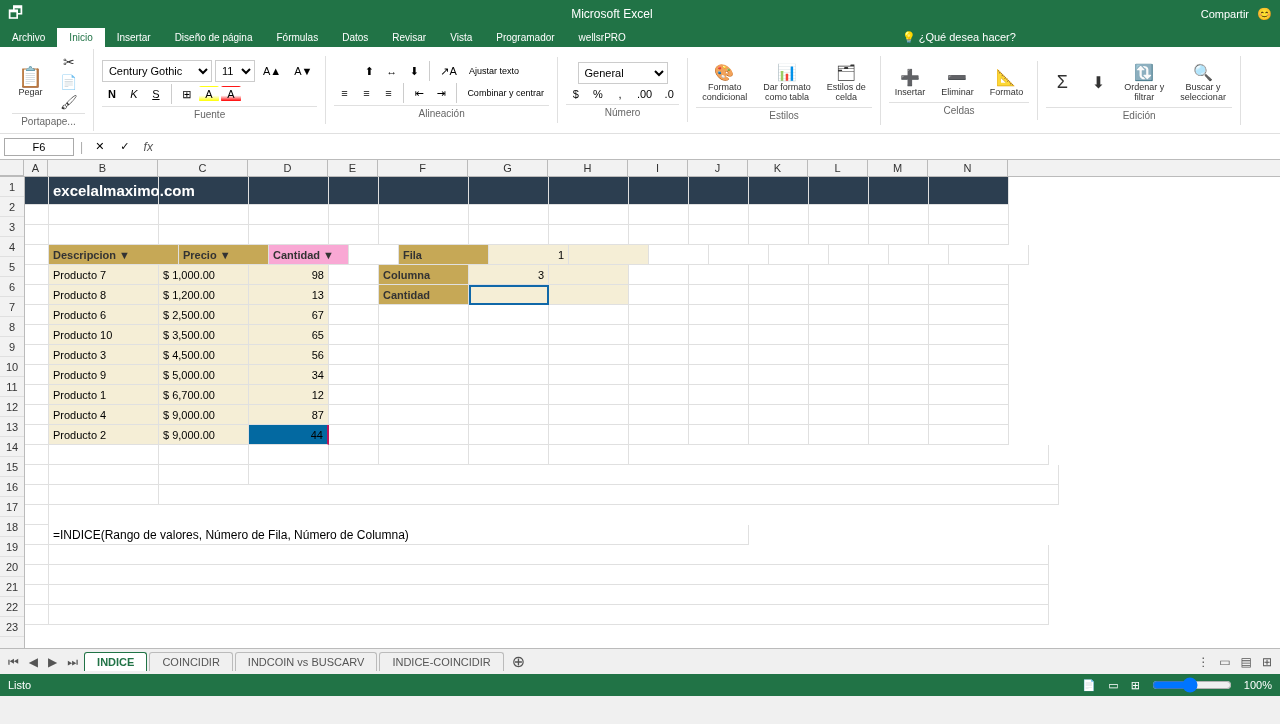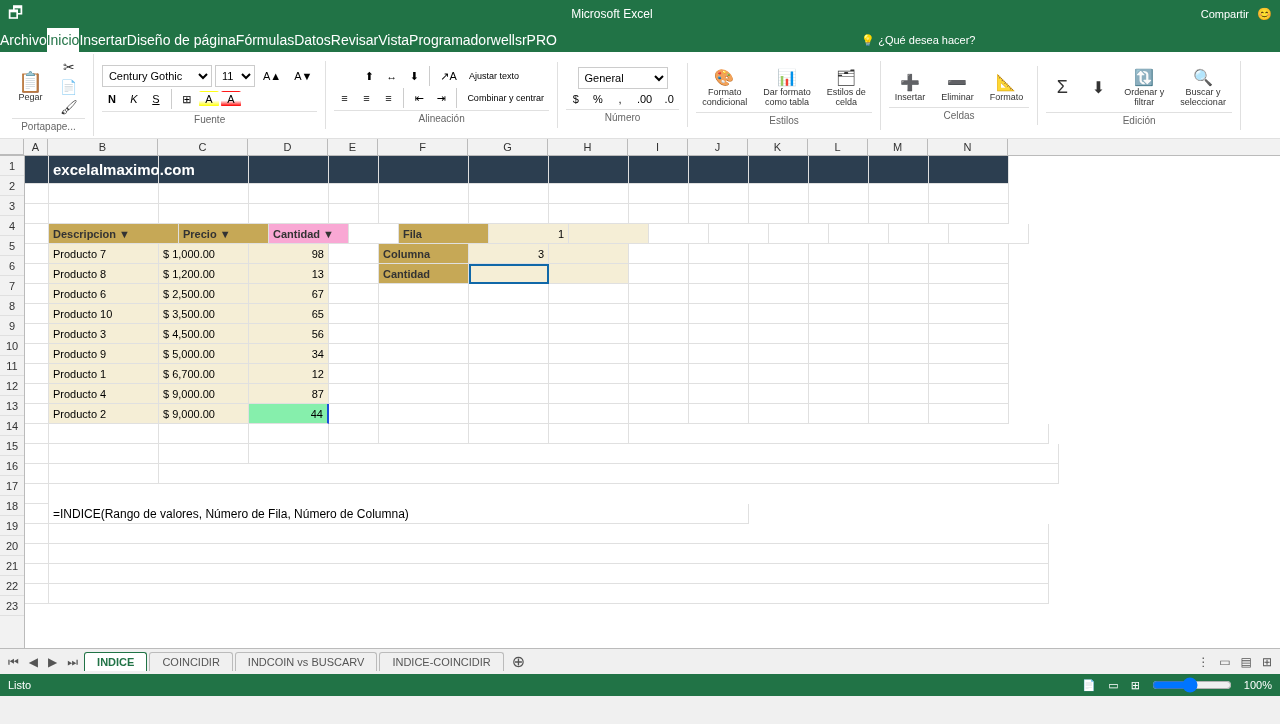--- a/index.html
+++ b/index.html
@@ -11,23 +11,23 @@
       color: white;
       height: 28px;
       display: flex;
       align-items: center;
       justify-content: space-between;
       padding: 0 8px;
       font-size: 12px;
     }
     #ribbon-tabs { display: flex; background: #217346; }
     .ribbon-tab {
-      padding: 4px 0;
+      padding: 4px 12px;
       color: white;
-      font-size: 14px;
+      font-size: 10px;
       cursor: pointer;
       border: none;
       background: transparent;
     }
     .ribbon-tab.active { background: #fff; color: #217346; }
     .ribbon-group {
       display: flex;
       flex-direction: column;
       align-items: center;
       padding: 4px 8px;
@@ -359,20 +359,28 @@
         <button class="ribbon-btn" style="font-size:9px;max-width:60px;">
           <span style="font-size:16px;">🔍</span>
           <span style="font-size:9px;white-space:pre-line;">Buscar y
 seleccionar</span>
         </button>
       </div>
       <div class="ribbon-group-label">Edición</div>
     </div>
   </div>
 
+  <div id="formula-bar">
+    <input id="cell-ref-box" value="F6" style="">
+    <span style="color:#aaa;margin:0 2px;">|</span>
+    <button class="tb-btn">✕</button>
+    <button class="tb-btn">✓</button>
+    <span style="font-style:italic;color:#555;padding:0 4px;">fx</span>
+    <input id="formula-input" value="" style="flex: 1 1 0%; border: none; outline: none; font-size: 12px;">
+  </div>
 
   <div id="spreadsheet">
 
     <div id="col-headers">
       <div class="col-corner" style="width:24px;border-right:1px solid #bbb;"></div>
       <div class="col-header" style="width:24px;font-size:11px;">A</div>
       <div class="col-header" style="width:110px;">B</div>
       <div class="col-header" style="width:90px;">C</div>
       <div class="col-header" style="width:80px;">D</div>
       <div class="col-header" style="width:50px;">E</div>
@@ -619,21 +627,21 @@
           <div class="cell" style="width:60px;"></div>
           <div class="cell" style="width:60px;"></div>
           <div class="cell" style="width:60px;"></div>
           <div class="cell" style="width:80px;"></div>
         </div>
 
         <div class="grid-row">
           <div class="cell" style="width:24px;"></div>
           <div class="cell" style="width:110px;background:#f5eed6;">Producto 2</div>
           <div class="cell" style="width:90px;background:#f5eed6;">$  9,000.00</div>
-          <div class="cell" style="width:80px;background:#86efac;justify-content:flex-end;border-right:2px solid #1d4ed8;">44</div>
+          <div class="cell" style="width:80px;background:#0369a1;justify-content:flex-end;border-right:2px solid #be185d;">44</div>
           <div class="cell" style="width:50px;"></div>
           <div class="cell" style="width:90px;"></div>
           <div class="cell" style="width:80px;"></div>
           <div class="cell" style="width:80px;"></div>
           <div class="cell" style="width:60px;"></div>
           <div class="cell" style="width:60px;"></div>
           <div class="cell" style="width:60px;"></div>
           <div class="cell" style="width:60px;"></div>
           <div class="cell" style="width:60px;"></div>
           <div class="cell" style="width:80px;"></div>

